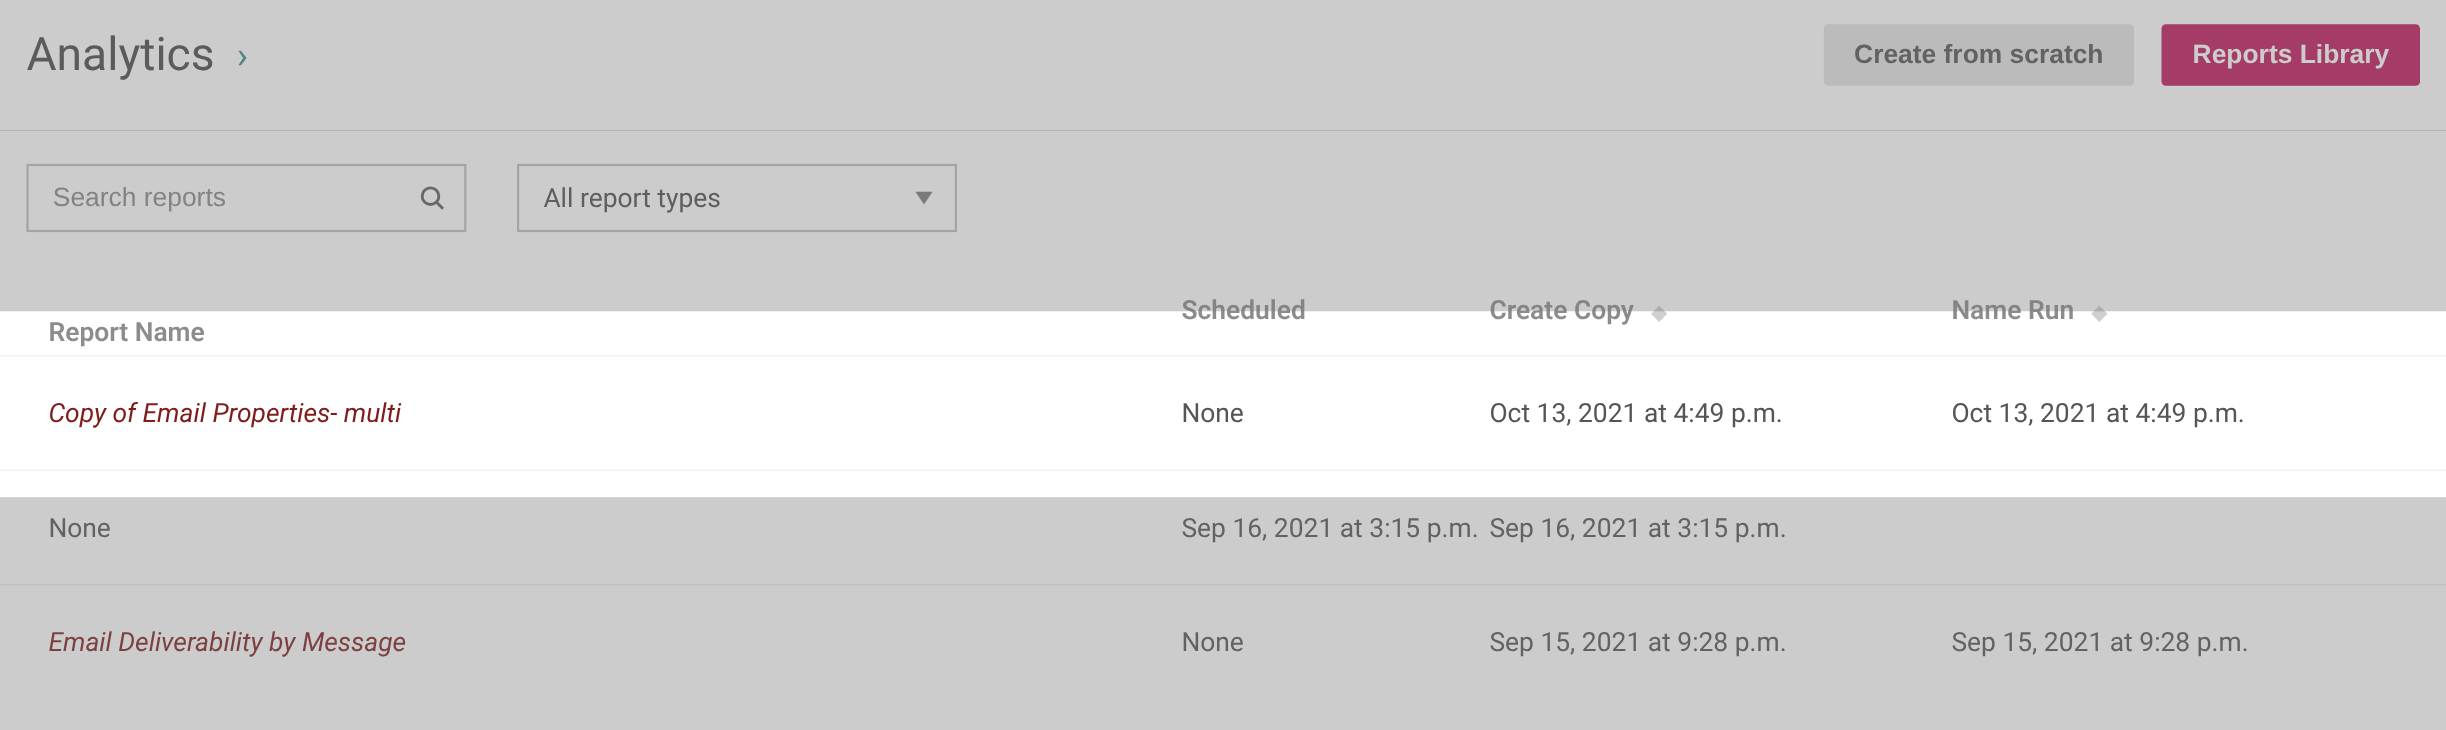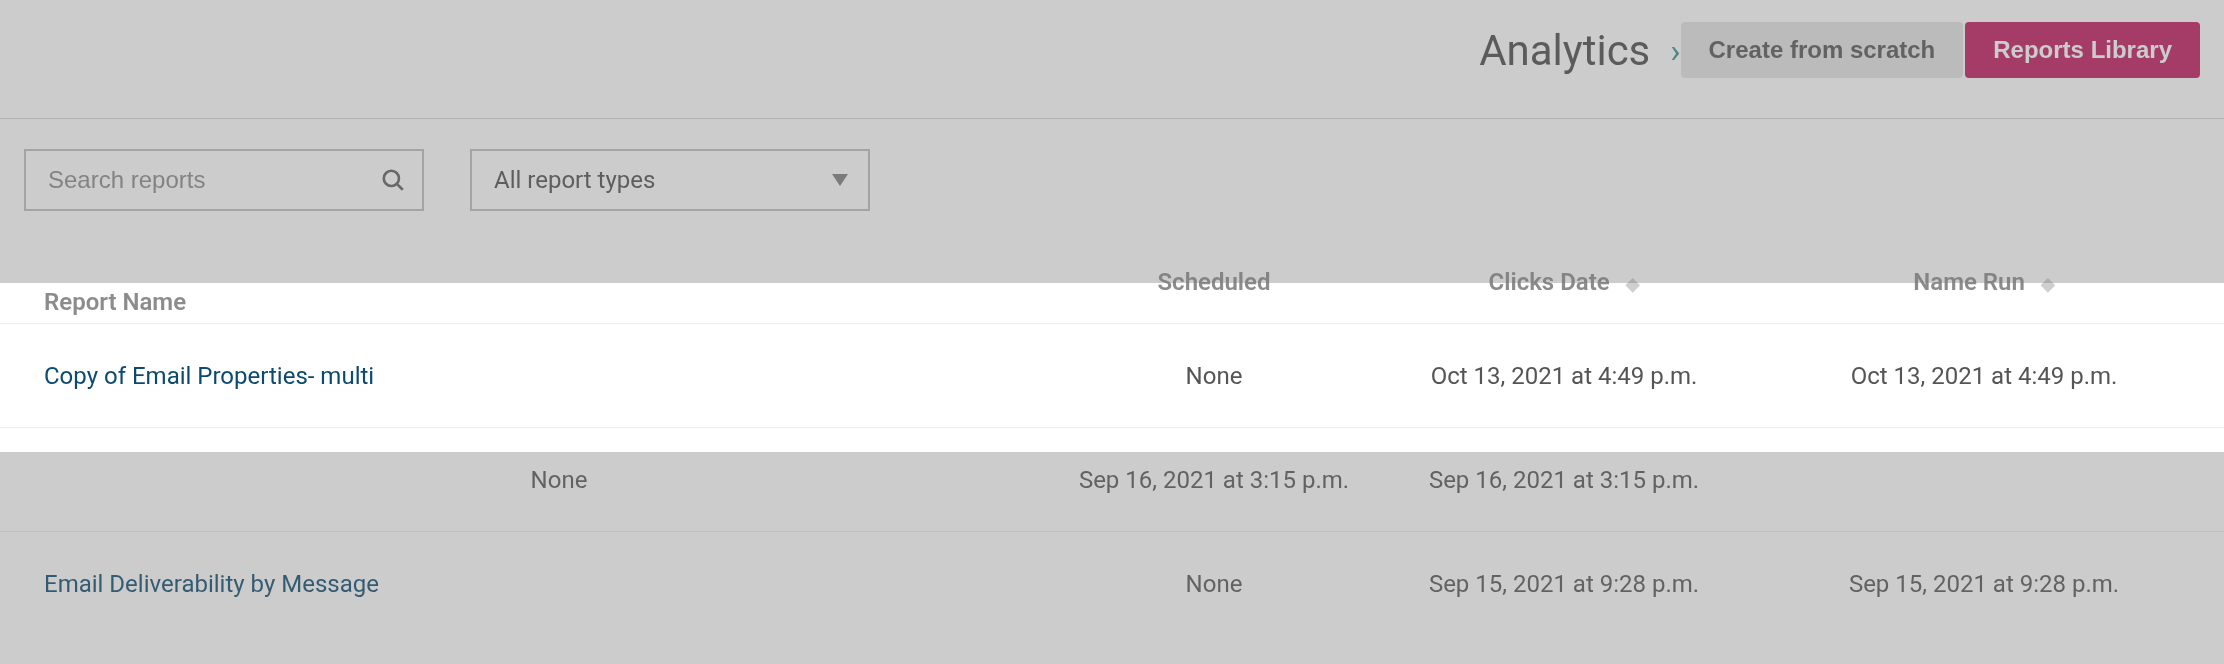--- a/index.html
+++ b/index.html
@@ -18,40 +18,40 @@
     background: rgba(120,120,120,0.38);
     pointer-events: none;
   }
   .dimmer.top    { top: 0; height: 283px; }
   .dimmer.bottom { top: 452px; height: 212px; }
 
   
   .page-header {
     display: flex;
     align-items: center;
-    justify-content: flex-end;
+    justify-content: space-between;
     padding: 22px 24px 40px 24px;
   }
   .breadcrumb {
     display: flex;
     align-items: baseline;
     gap: 20px;
     font-size: 42px;
     font-weight: 400;
     color: #4a4a4a;
   }
   .breadcrumb .chev {
     color: #3b8d8d;
     font-size: 34px;
     position: relative;
     top: -2px;
   }
   .header-actions {
     display: flex;
-    gap: 2px;
+    gap: 25px;
   }
   .btn {
     height: 56px;
     padding: 0 28px;
     font-size: 24px;
     font-weight: 600;
     border: none;
     border-radius: 4px;
     cursor: pointer;
     display: inline-flex;
@@ -128,34 +128,35 @@
     font-weight: 600;
     color: #8c8c8c;
   }
   .tbl .thead .sort-ind {
     color: #cfcfcf;
     font-size: 18px;
     margin-left: 10px;
   }
   .tbl .thead .col-left  { text-align: left; margin-top: 39px; }
   .tbl .thead .col-right,
-  .tbl .tbody .col-right { text-align: center; }
+  .tbl .tbody .col-right { text-align: left; }
 
   .tbl .tbody .row {
     height: 104px;
     font-size: 24px;
     color: #555;
     border-top: 1px solid #ececec;
   }
   .tbl .tbody .row.highlight {
     background: #ffffff;
   }
   .tbl .tbody .name a {
-    color: #0c4a6e;
+    color: #7f1d1d;
     text-decoration: none;
+    font-style: italic;
   }
 
   svg { display: block; }
 </style>
 </head>
 <body>
 
 <div class="page-header">
   <div class="breadcrumb">
     <span>Analytics</span>
@@ -189,21 +190,21 @@
     </span>
   </div>
 </div>
 
 <div class="tbl">
   <div class="thead">
     <div class="row">
       <div class="col-left">Report Name</div>
       <div class="col-right">Scheduled</div>
       <div class="col-right">
-        <span>Clicks Date</span>
+        <span>Create Copy</span>
         <span class="sort-ind">◆</span>
       </div>
       <div class="col-right">
         <span>Name Run</span>
         <span class="sort-ind">◆</span>
       </div>
     </div>
   </div>
 
   <div class="tbody" id="tbody">

